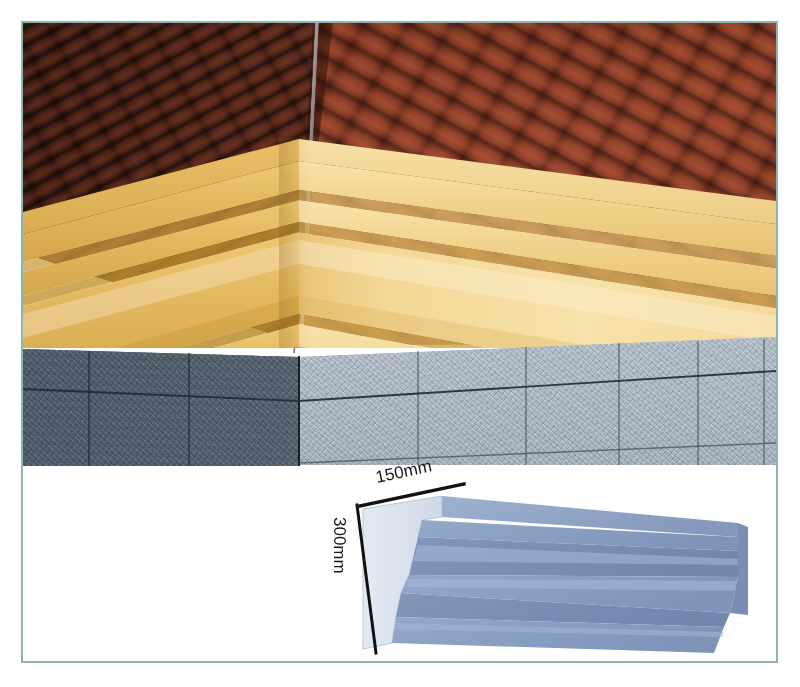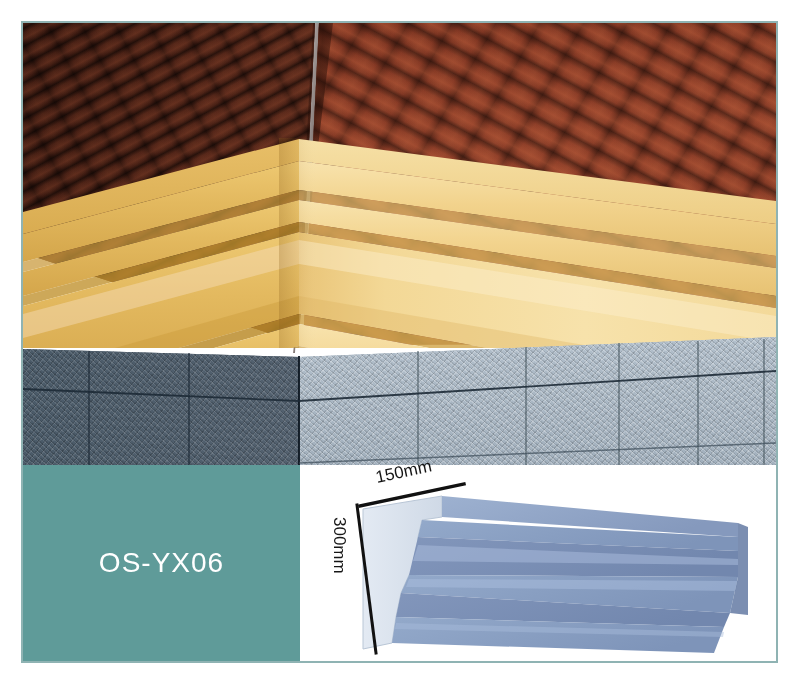--- a/index.html
+++ b/index.html
@@ -281,23 +281,20 @@
           <line x1="395" y1="20" x2="395" y2="135" stroke="#46565f" stroke-width="1.3" opacity="0.8"></line>
           <line x1="503" y1="16" x2="503" y2="135" stroke="#46565f" stroke-width="1.3" opacity="0.8"></line>
           <line x1="596" y1="12" x2="596" y2="135" stroke="#46565f" stroke-width="1.3" opacity="0.8"></line>
           <line x1="675" y1="10" x2="675" y2="135" stroke="#46565f" stroke-width="1.3" opacity="0.8"></line>
           <line x1="741" y1="8" x2="741" y2="135" stroke="#46565f" stroke-width="1.3" opacity="0.8"></line>
           <polyline points="0,58 276,70 753,40" fill="none" stroke="#1d2a36" stroke-width="1.8" opacity="0.9"></polyline>
           <polyline points="276,132 753,112" fill="none" stroke="#3a4a57" stroke-width="1.5" opacity="0.7"></polyline>
         </svg>
       </div>
 
-      <div class="label-box">
-        <span class="label-text">OS-YX06</span>
-      </div>
 
       <div class="draw-box">
 
         <svg width="476" height="196" viewBox="0 0 476 196">
           <defs>
             <linearGradient id="pLight" x1="0" y1="0" x2="1" y2="0">
               <stop offset="0%" stop-color="#e3eaf3"></stop>
               <stop offset="100%" stop-color="#cfd9e6"></stop>
             </linearGradient>
             <linearGradient id="pTop" x1="0" y1="0" x2="1" y2="0.4">

